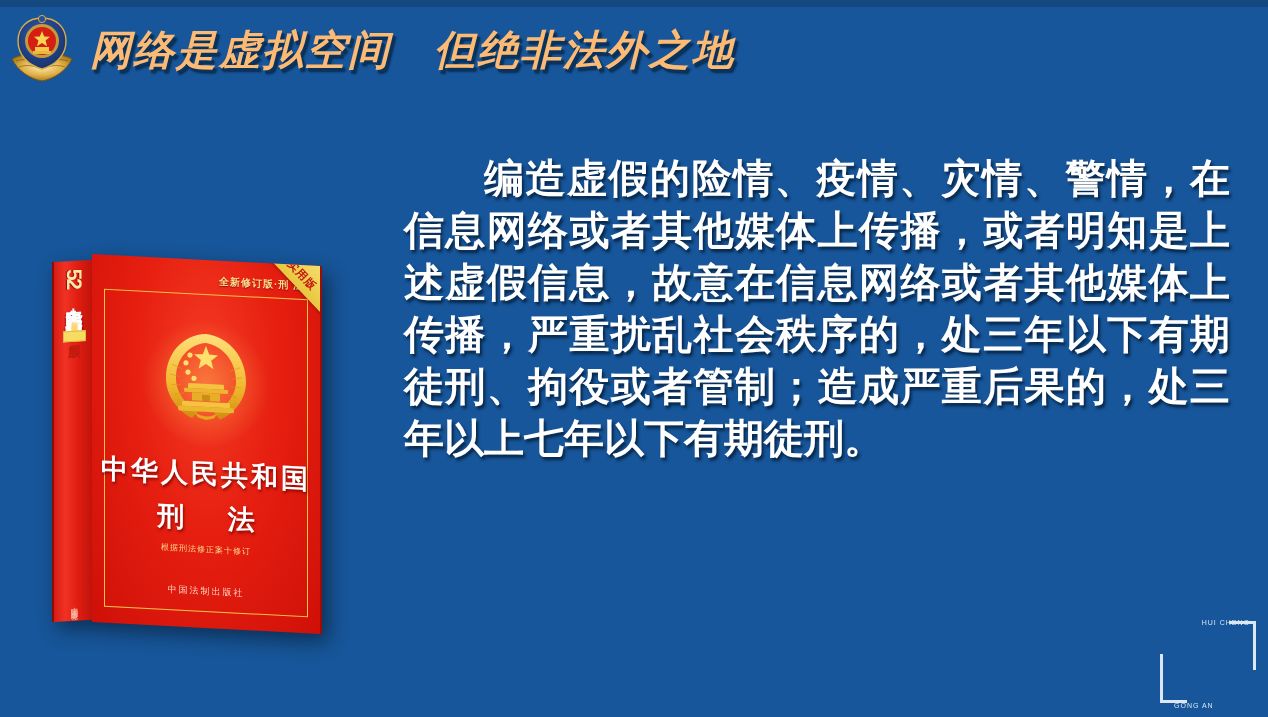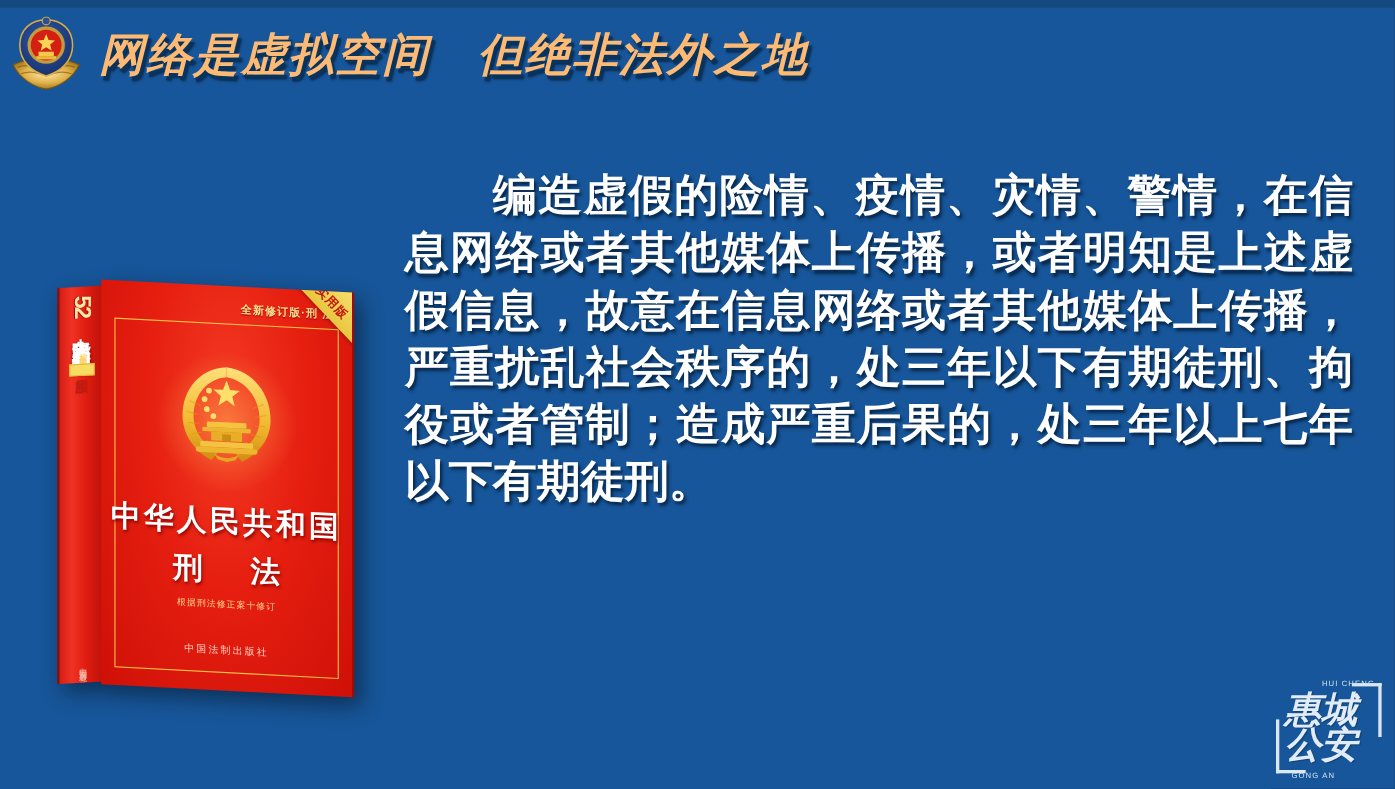--- a/index.html
+++ b/index.html
@@ -230,20 +230,21 @@
   .article-body {
     margin-top: 4px;
     font-size: 40px;
     font-weight: bold;
     color: #ffffff;
     line-height: 1.30;
     text-indent: 80px;
     letter-spacing: 0px;
     text-align: justify;
     text-shadow: 2px 3px 3px rgba(4,28,55,.85);
+    margin-left: 36px;
   }
   
   .watermark {
     position: absolute;
     right: 8px;
     bottom: 6px;
     width: 104px;
     height: 100px;
     opacity: .93;
   }
@@ -405,18 +406,17 @@
 
   <div class="article">
     <div class="article-body">编造虚假的险情、疫情、灾情、警情，在信息网络或者其他媒体上传播，或者明知是上述虚假信息，故意在信息网络或者其他媒体上传播，严重扰乱社会秩序的，处三年以下有期徒刑、拘役或者管制；造成严重后果的，处三年以上七年以下有期徒刑。</div>
   </div>
 
   <div class="watermark">
     <div class="wm-box">
       <div class="wm-corner-tr"></div>
       <div class="wm-corner-bl"></div>
       <div class="wm-pinyin-top">HUI CHENG</div>
-      <div class="wm-main">惠城公安</div>
       <div class="wm-pinyin-bot">GONG AN</div>
     </div>
   </div>
 
 </div>
 
 </body></html>

